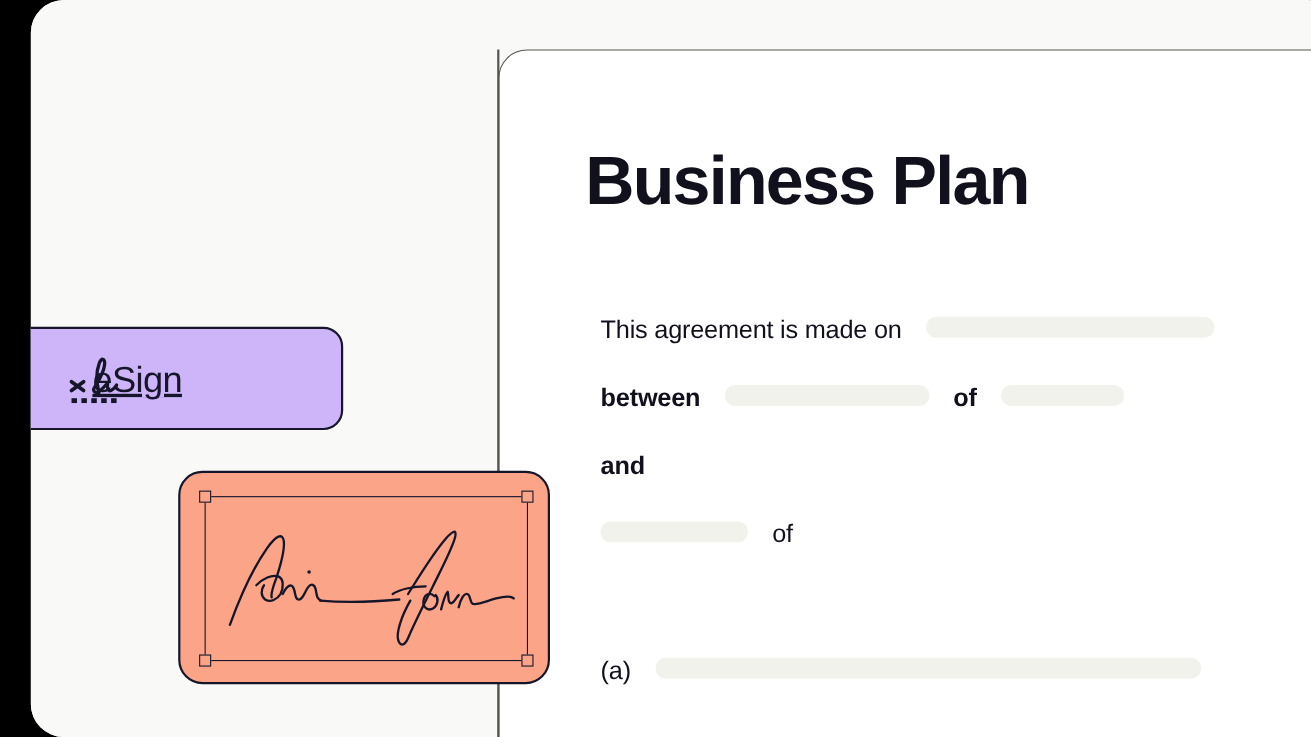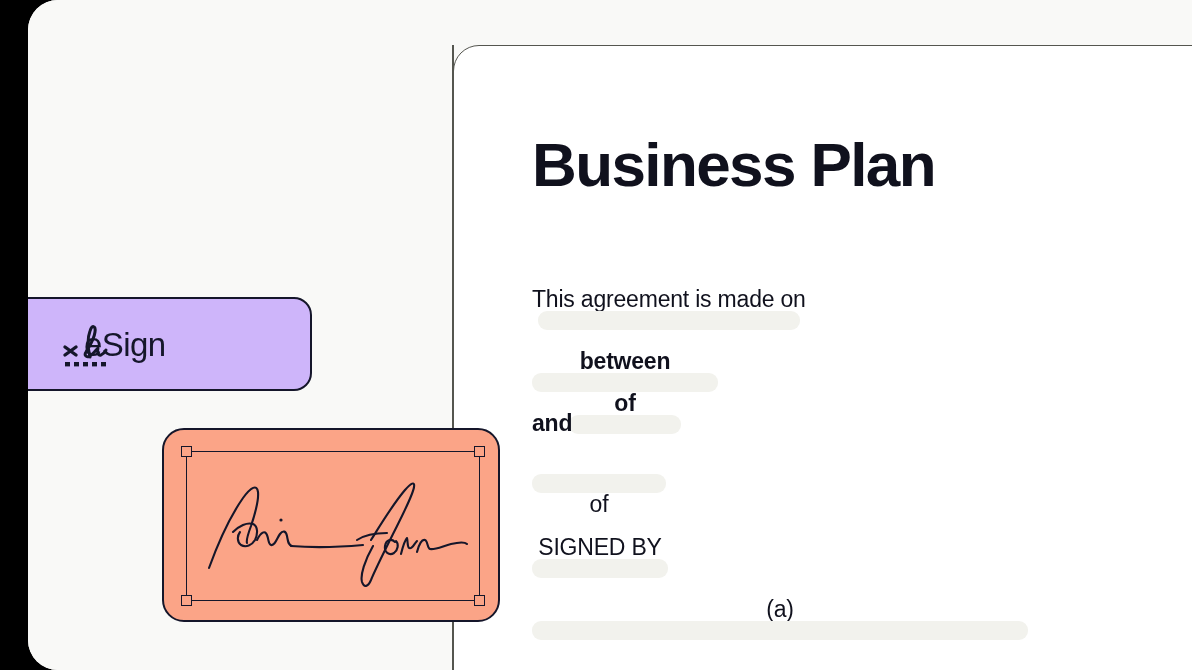--- a/index.html
+++ b/index.html
@@ -63,25 +63,23 @@
     font-size: 62px;
     font-weight: 700;
     letter-spacing: -1.6px;
     color: #10111d;
     line-height: 1;
     white-space: nowrap;
   }
 
   .form-line {
     position: absolute;
-    left: 78px;
+    left: 92px;
     display: flex;
-    align-items: center;
     white-space: nowrap;
-    flex-direction: column;
   }
   .form-text {
     font-size: 23px;
     color: #10111d;
     letter-spacing: -0.2px;
     line-height: 1;
   }
   .blank {
     display: inline-block;
     height: 19px;
@@ -111,20 +109,21 @@
     display: flex;
     align-items: center;
     padding-left: 78px;
   }
   .esign-label {
     font-size: 33px;
     font-weight: 500;
     color: #15162a;
     letter-spacing: -0.6px;
     line-height: 1;
+    text-decoration: underline;
   }
   .esign-icon {
     position: absolute;
     left: 54px;
     top: 22px;
     width: 52px;
     height: 48px;
   }
 
   
@@ -211,25 +210,20 @@
       <div class="form-line line-3">
         <span class="form-text">and</span>
       </div>
 
       <div class="form-line line-4">
         <span class="blank" style="width:134px"></span>
         <span class="gap-md"></span>
         <span class="form-text">of</span>
       </div>
 
-      <div class="form-line line-5">
-        <span class="form-text">SIGNED BY</span>
-        <span class="gap-md"></span>
-        <span class="blank" style="width:136px"></span>
-      </div>
 
       <div class="form-line line-6">
         <span class="form-text">(a)</span>
         <span class="gap-md"></span>
         <span class="blank" style="width:496px"></span>
       </div>
 
     </div>
   </div>
 

